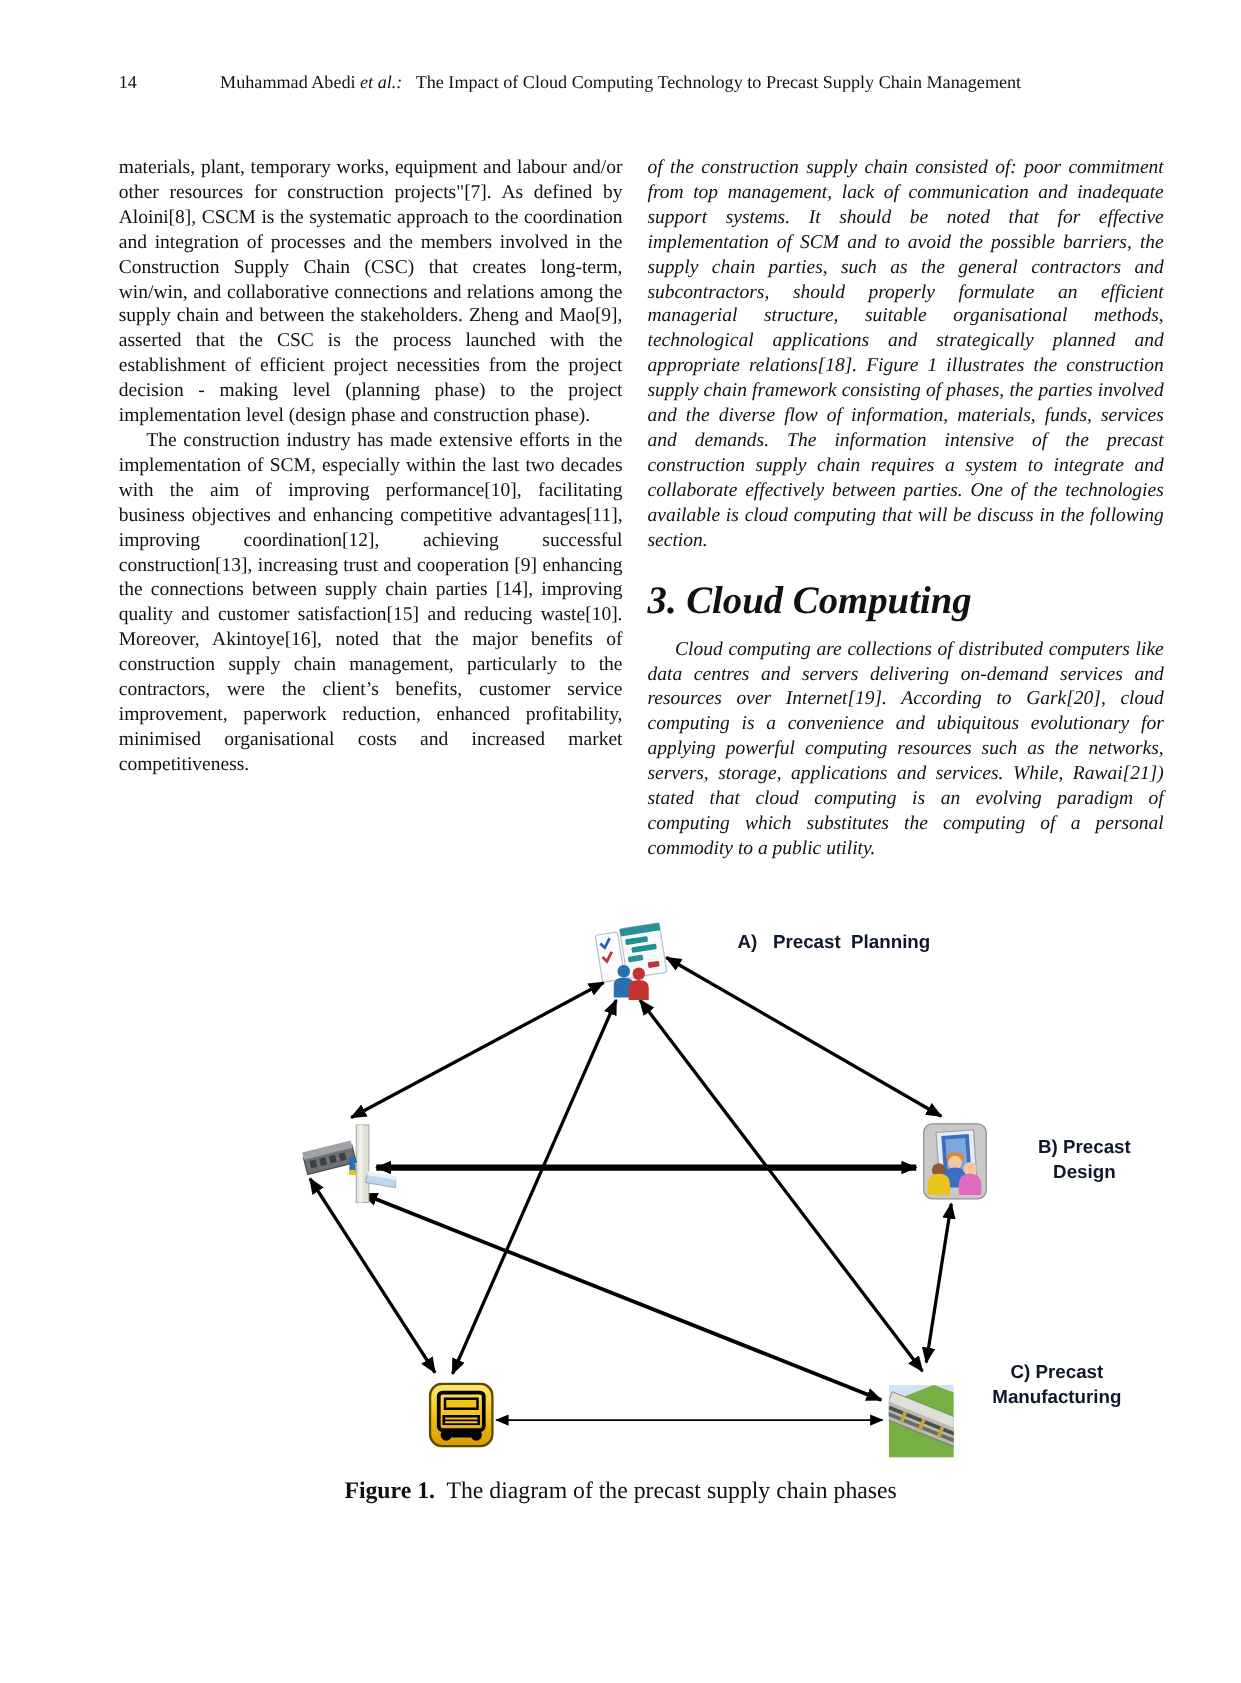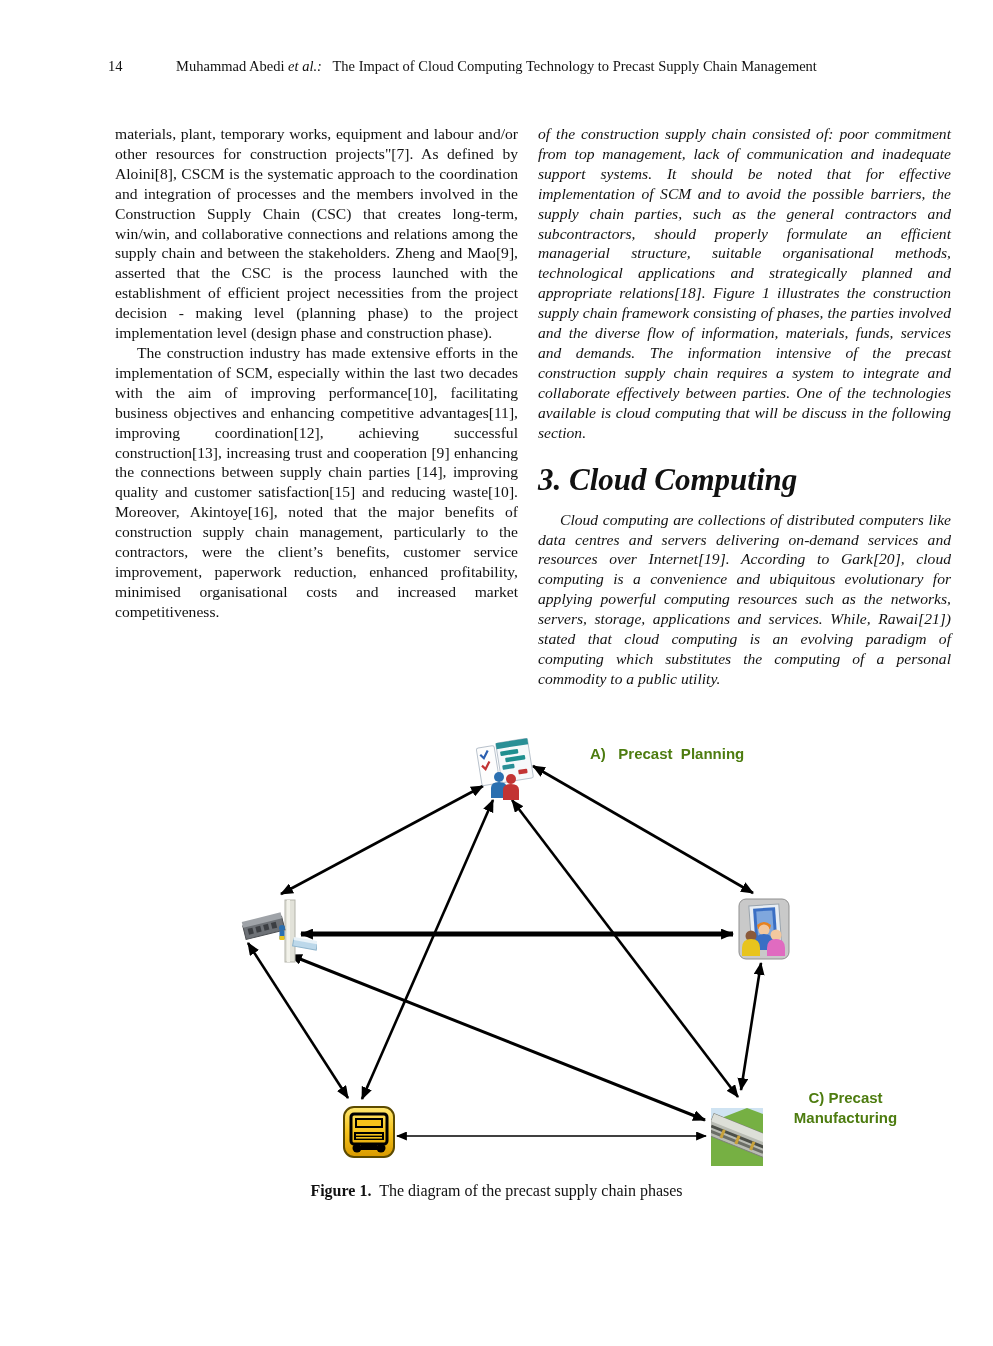--- a/index.html
+++ b/index.html
@@ -1,41 +1,41 @@
 <!DOCTYPE html>
 <html><head>
 <meta charset="utf-8">
 <style>
   html,body{margin:0;padding:0;background:#ffffff;}
   body{width:993px;height:1346px;position:relative;font-family:"Liberation Serif","DejaVu Serif",serif;color:#111;}
   .page{position:absolute;left:0;top:0;width:993px;height:1346px;background:#fff;overflow:hidden;}
 
   
   .hdr{position:absolute;left:0;top:58px;width:993px;font-size:14.5px;}
-  .hdr .pgnum{position:absolute;left:108px;top:0;}
+  .hdr .pgnum{position:absolute;left:95px;top:0;}
   .hdr .runhead{position:absolute;left:0;top:0;width:100%;text-align:center;white-space:pre;}
   .hdr .etal{font-style:italic;}
 
   
-  .col{position:absolute;top:124px;font-size:15.6px;line-height:19.9px;text-align:justify;margin-left:20px;}
+  .col{position:absolute;top:124px;font-size:15.6px;line-height:19.9px;text-align:justify;}
   .col-left{left:95px;width:403px;}
   .col-right{left:518px;width:413px;font-style:italic;}
   .col p{margin:0;}
   .col p.ind{text-indent:22px;}
   .sec-heading{font-size:31px;font-weight:bold;margin:20px 0 13px 0;text-align:left;line-height:1.1;}
 
   
   .figure{position:absolute;left:85px;top:738px;width:860px;height:440px;}
   .edges{position:absolute;left:0;top:0;width:860px;height:440px;}
   .node-icon{position:absolute;}
-  .node-label{position:absolute;font-family:"Liberation Sans","DejaVu Sans",sans-serif;font-weight:bold;font-size:15px;line-height:20px;color:#4d7c0f;}
+  .node-label{position:absolute;font-family:"Liberation Sans","DejaVu Sans",sans-serif;font-weight:bold;font-size:15px;line-height:20px;color:#0f172a;}
   .node-label.center{text-align:center;}
   .node-label .ln{display:block;white-space:pre;}
 
-  .caption{position:absolute;left:0;top:1182px;width:993px;text-align:center;font-size:16px;}
+  .caption{position:absolute;left:0;top:1182px;width:993px;text-align:center;font-size:19px;}
   .caption .cap-label{font-weight:bold;}
   .caption span{white-space:pre;}
 </style>
 </head>
 <body>
 
 <div class="page">
 
   <div class="hdr">
     <span class="pgnum">14</span>
@@ -113,20 +113,24 @@
         <circle cx="26" cy="32" r="5.5" fill="#f3c89e"></circle>
         <path d="M17 52 v-8 q0 -8 9 -8 q9 0 9 8 v8 z" fill="#3a6fc4"></path>
 
         <circle cx="13" cy="38" r="5.5" fill="#8a5a3b"></circle>
         <path d="M4 58 v-8 q0 -9 9 -9 q9 0 9 9 v8 z" fill="#e8c41d"></path>
 
         <circle cx="38" cy="37" r="5.5" fill="#f3c89e"></circle>
         <path d="M29 58 v-8 q0 -9 9 -9 q9 0 9 9 v8 z" fill="#e06bc0"></path>
       </svg>
     </div>
+    <div class="node-label center" style="left:715px;top:170px;width:135px;">
+      <span class="ln">B) Precast</span>
+      <span class="ln">Design</span>
+    </div>
 
     <div class="node-icon" style="left:626px;top:370px;">
       <svg width="52" height="58" viewBox="0 0 52 58">
         <rect x="0" y="0" width="52" height="58" fill="#cfe3f2"></rect>
         <polygon points="0,14 36,0 52,6 52,58 0,58" fill="#76b043"></polygon>
         <g transform="rotate(22 26 29)">
           <rect x="-4" y="16" width="62" height="22" fill="#b9bcb4" stroke="#7d8078"></rect>
           <rect x="-4" y="16" width="62" height="8" fill="#dddfd8"></rect>
           <rect x="-2" y="27" width="58" height="3" fill="#4c4f48"></rect>
           <rect x="-2" y="32" width="58" height="3" fill="#6b6e66"></rect>

